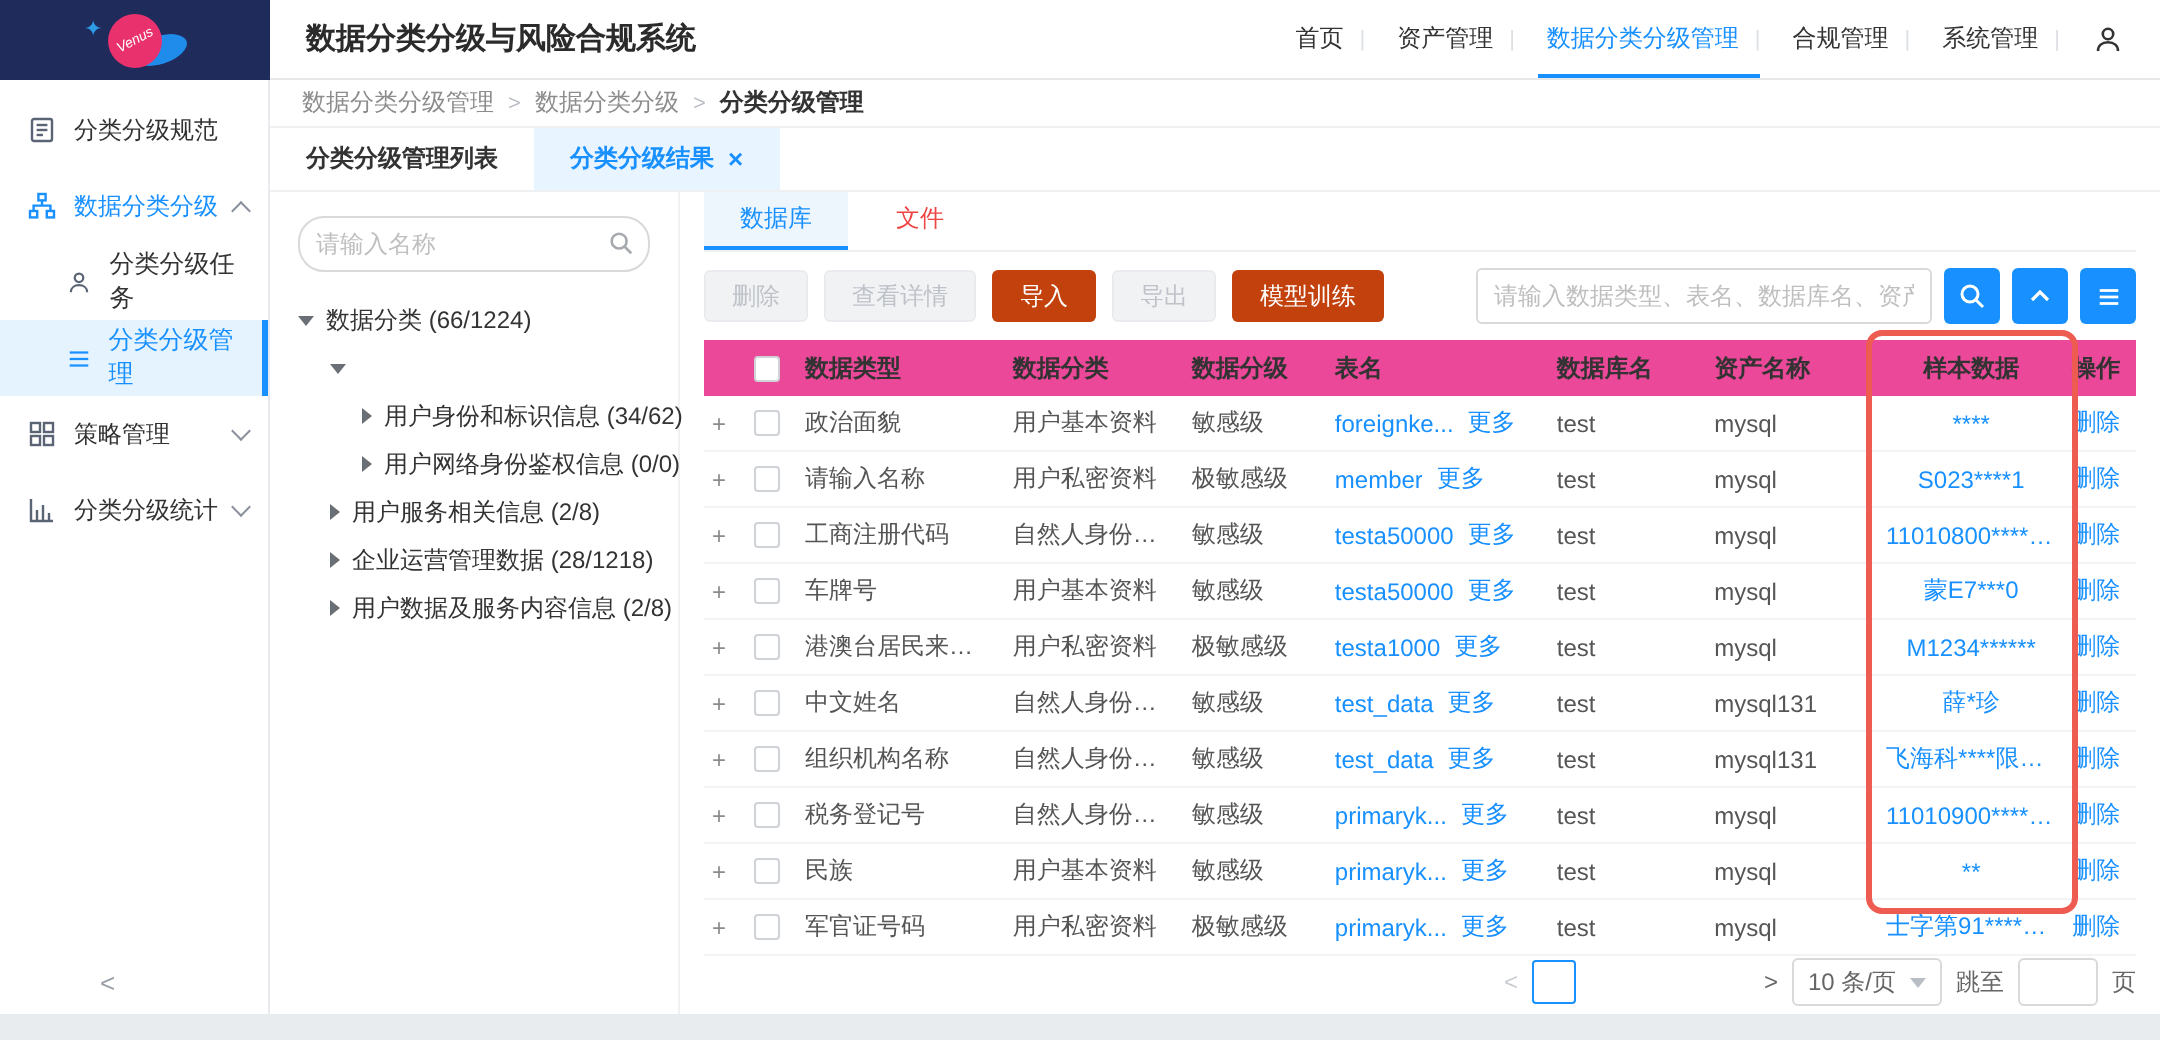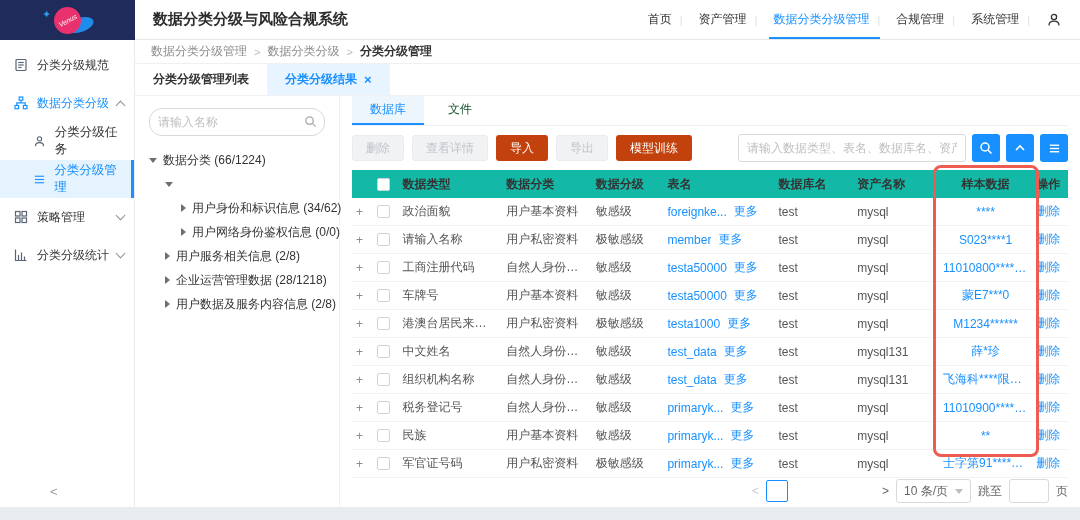--- a/index.html
+++ b/index.html
@@ -58,36 +58,36 @@
   .tree-search .mag { position:absolute; right:8px; top:7px; color:#a6a9ad; }
   .tree-node { display:flex; align-items:center; height:24px; cursor:pointer; white-space:nowrap; }
   .caret { width:0; height:0; display:inline-block; margin-right:6px; flex:0 0 auto; }
   .caret.down { border-left:4.5px solid transparent; border-right:4.5px solid transparent; border-top:5.5px solid #6a6f76; }
   .caret.right { border-top:4.5px solid transparent; border-bottom:4.5px solid transparent; border-left:5.5px solid #6a6f76; }
   .tree-label { color:#333; font-size:12px; }
   .tree-label.selected { background:#b9ddf9; padding:1px 3px; }
 
   .main-panel { flex:1; display:flex; flex-direction:column; padding:0 12px; min-width:0; }
   .main-tabs { height:30px; flex:0 0 30px; display:flex; border-bottom:1px solid #eef0f2; }
-  .main-tab { width:72px; display:flex; align-items:center; justify-content:center; color:#14532d; cursor:pointer; border-bottom:2px solid transparent; }
+  .main-tab { width:72px; display:flex; align-items:center; justify-content:center; color:#ef4444; cursor:pointer; border-bottom:2px solid transparent; }
   .main-tab.active { color:#1890ff; background:#eef6fd; border-bottom:2px solid #1890ff; }
 
   .toolbar { height:44px; flex:0 0 44px; display:flex; align-items:center; gap:8px; }
   .btn { height:26px; padding:0 13px; border-radius:3px; font-size:12px; display:flex; align-items:center; cursor:pointer; border:1px solid transparent; font-family:inherit; }
   .btn.disabled { background:#f1f2f4; color:#bfc3c9; border-color:#e9ebee; cursor:default; }
   .btn.primary { background:#c2410c; color:#fff; }
   .toolbar-right { margin-left:auto; display:flex; align-items:center; gap:6px; }
   .tb-search { width:228px; height:28px; border:1px solid #d9d9d9; border-radius:3px; padding:0 8px; font-size:12px; outline:none; color:#333; font-family:inherit; }
   .tb-search::placeholder { color:#bfbfbf; }
   .sq-btn { width:28px; height:28px; border-radius:3px; background:#1890ff; display:flex; align-items:center; justify-content:center; cursor:pointer; color:#fff; }
 
   
   .table-wrap { position:relative; flex:1; min-height:0; }
   .thead, .trow { display:flex; align-items:center; }
-  .thead { height:28px; background:#14b8a6; color:#333; font-weight:700; }
+  .thead { height:28px; background:#ec4899; color:#333; font-weight:700; }
   .trow { height:28px; border-bottom:1px solid #f2f3f5; color:#555; }
   .cell { padding:0 4px; overflow:hidden; white-space:nowrap; text-overflow:ellipsis; }
   .col-expand { width:3%; color:#8c8c8c; cursor:pointer; }
   .col-cb { width:3.5%; display:flex; align-items:center; }
   .col-type { width:14.5%; }
   .col-cat { width:12.5%; }
   .col-level { width:10%; }
   .col-table { width:15.5%; display:flex; align-items:center; gap:7px; }
   .col-db { width:11%; }
   .col-asset { width:12%; }

